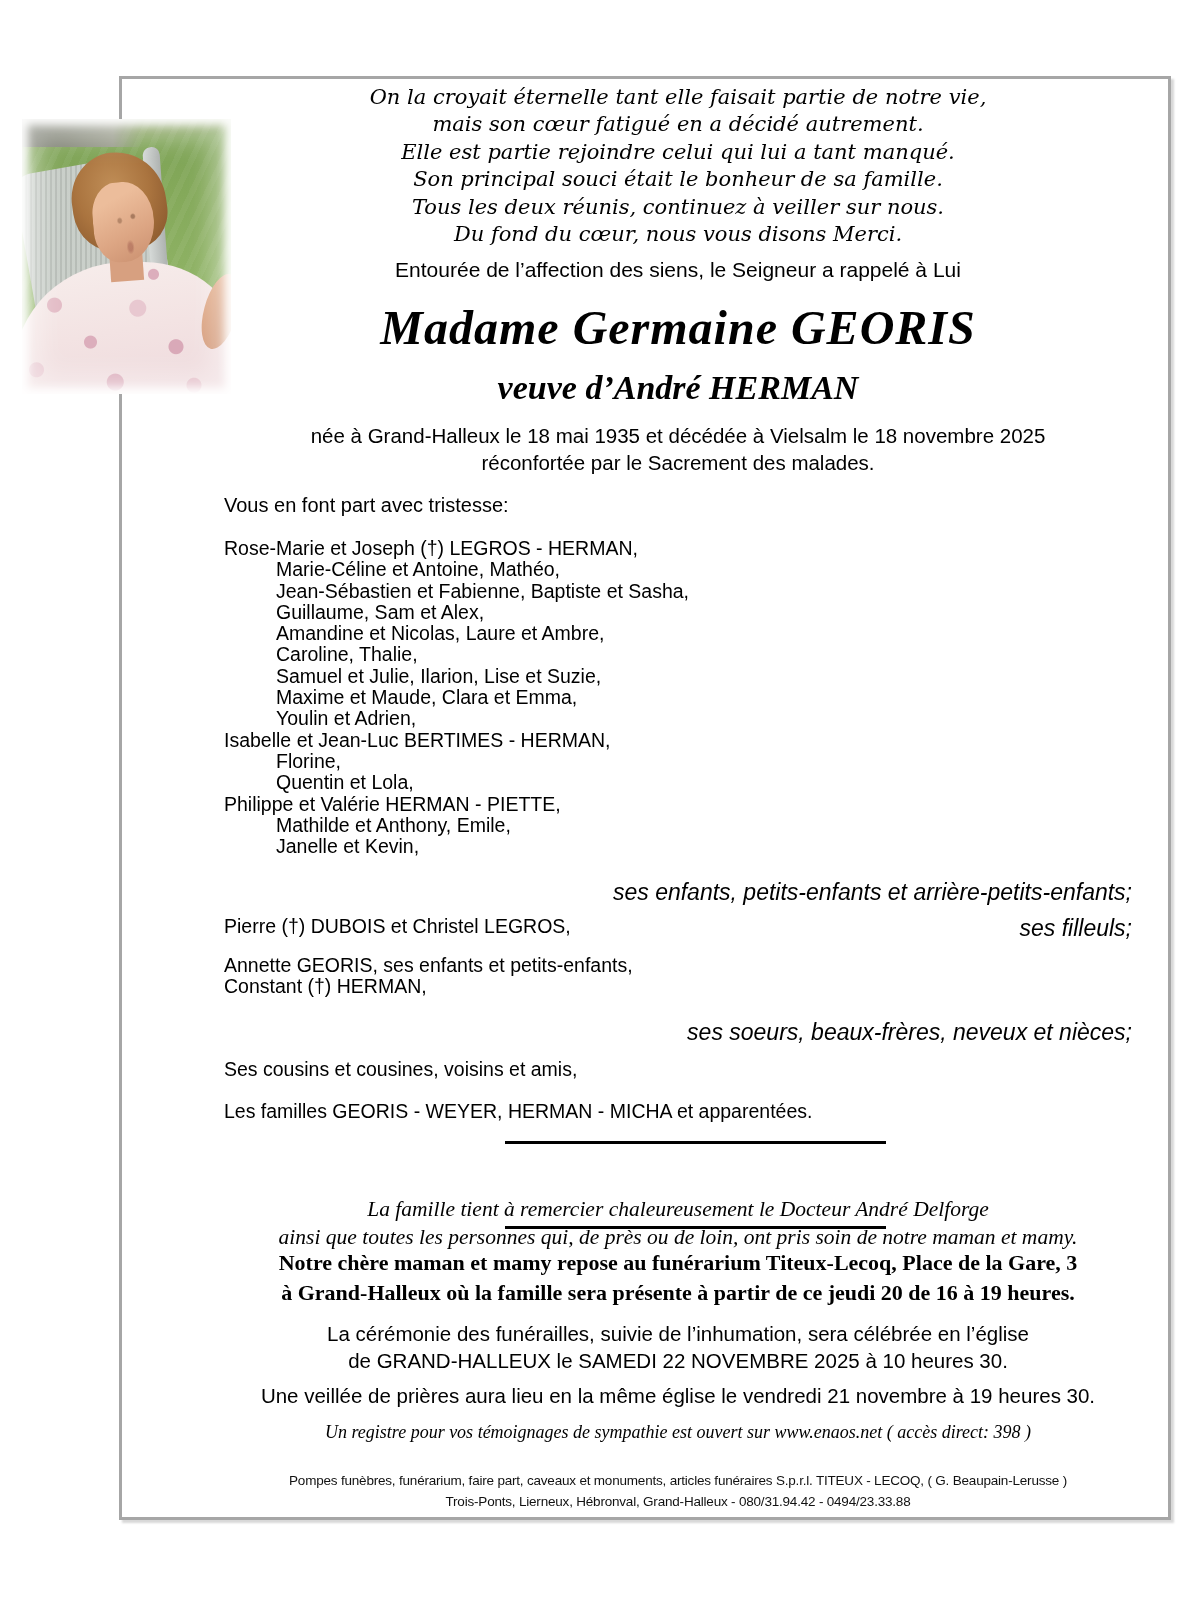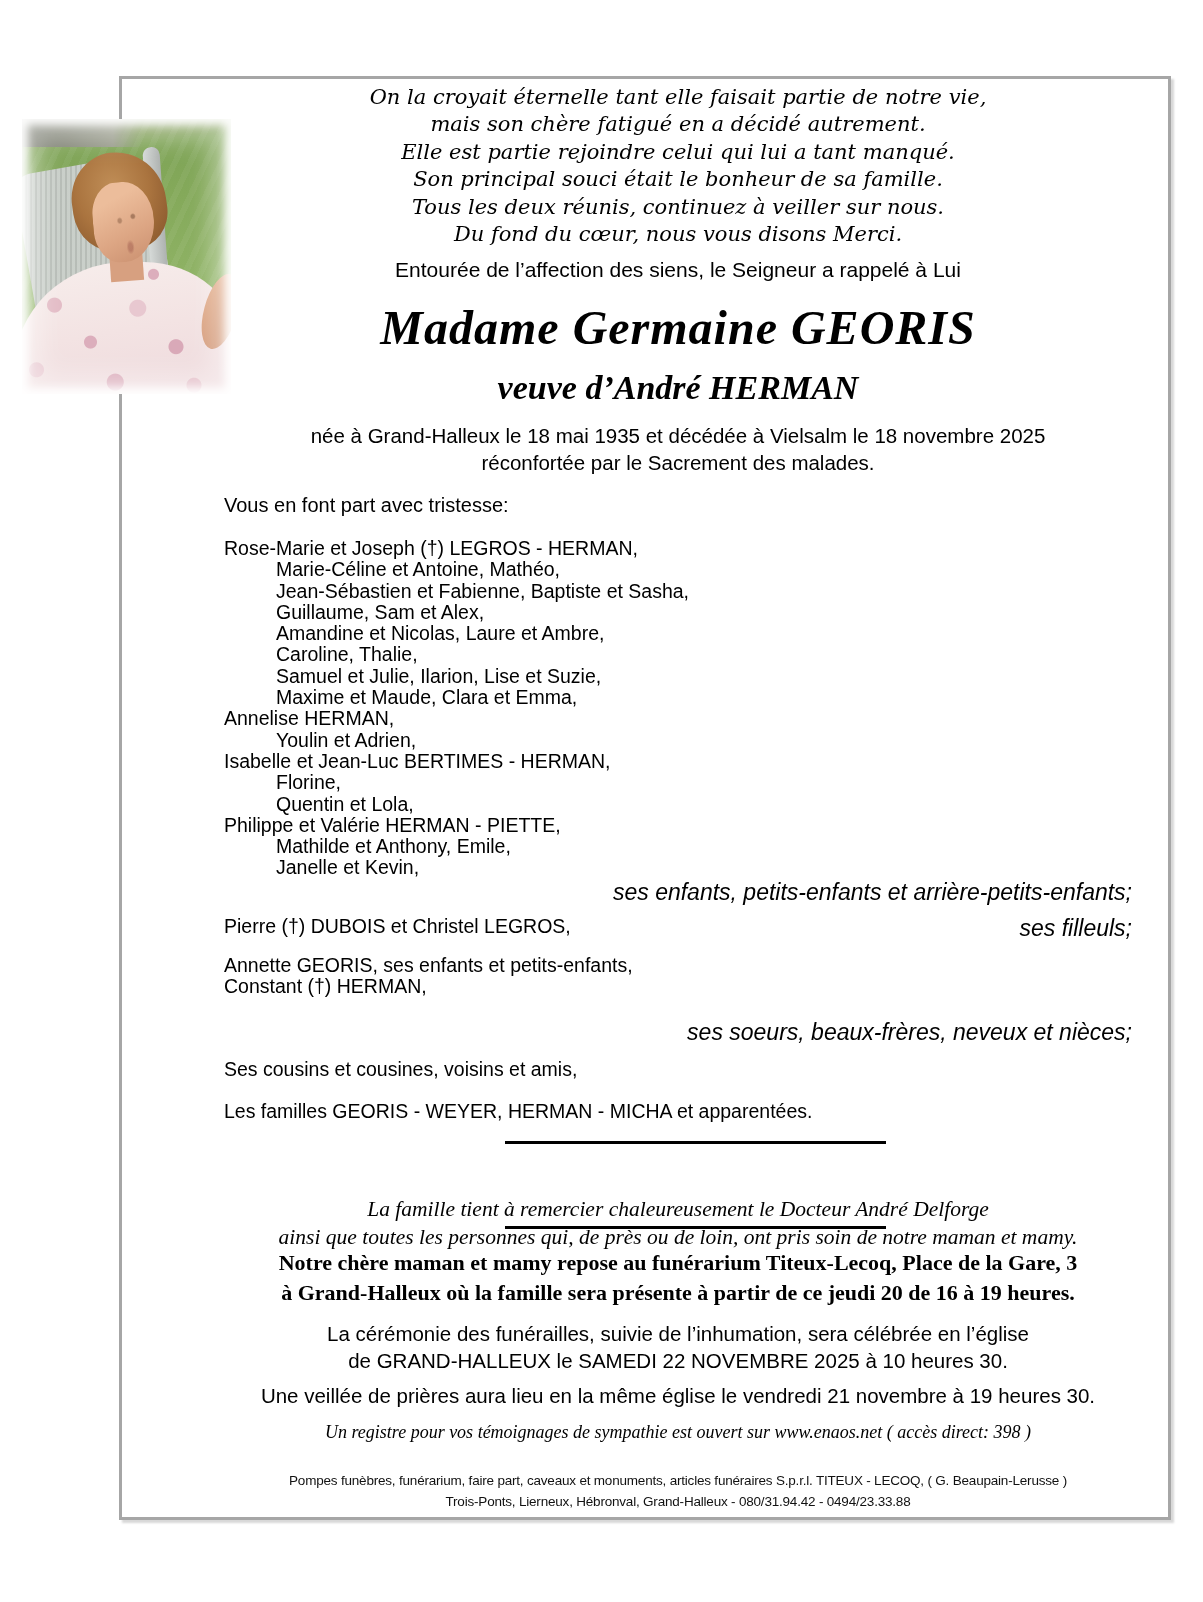--- a/index.html
+++ b/index.html
@@ -112,21 +112,21 @@
     <div class="ph-neck"></div>
     <div class="ph-hair"></div>
     <div class="ph-face"></div>
     <div class="ph-vignette"></div>
   </div>
 
   <div class="content">
 
     <div class="poem">
       <div>On la croyait éternelle tant elle faisait partie de notre vie,</div>
-      <div>mais son chère fatigué en a décidé autrement.</div>
+      <div>mais son cœur fatigué en a décidé autrement.</div>
       <div>Elle est partie rejoindre celui qui lui a tant manqué.</div>
       <div>Son principal souci était le bonheur de sa famille.</div>
       <div>Tous les deux réunis, continuez à veiller sur nous.</div>
       <div>Du fond du cœur, nous vous disons Merci.</div>
     </div>
 
     <div class="intro center sans">Entourée de l’affection des siens, le Seigneur a rappelé à Lui</div>
 
     <h1 class="name center">Madame Germaine GEORIS</h1>
     <div class="widow center">veuve d’André HERMAN</div>
@@ -137,21 +137,20 @@
 
     <div class="family-list sans">
       <div class="fl">Rose-Marie et Joseph (†) LEGROS - HERMAN,</div>
       <div class="fl ind">Marie-Céline et Antoine, Mathéo,</div>
       <div class="fl ind">Jean-Sébastien et Fabienne, Baptiste et Sasha,</div>
       <div class="fl ind">Guillaume, Sam et Alex,</div>
       <div class="fl ind">Amandine et Nicolas, Laure et Ambre,</div>
       <div class="fl ind">Caroline, Thalie,</div>
       <div class="fl ind">Samuel et Julie, Ilarion, Lise et Suzie,</div>
       <div class="fl ind">Maxime et Maude, Clara et Emma,</div>
-      <div class="fl">Annelise HERMAN,</div>
       <div class="fl ind">Youlin et Adrien,</div>
       <div class="fl">Isabelle et Jean-Luc BERTIMES - HERMAN,</div>
       <div class="fl ind">Florine,</div>
       <div class="fl ind">Quentin et Lola,</div>
       <div class="fl">Philippe et Valérie HERMAN - PIETTE,</div>
       <div class="fl ind">Mathilde et Anthony, Emile,</div>
       <div class="fl ind">Janelle et Kevin,</div>
     </div>
 
     <div class="rel-label sans lbl-children">ses enfants, petits-enfants et arrière-petits-enfants;</div>

